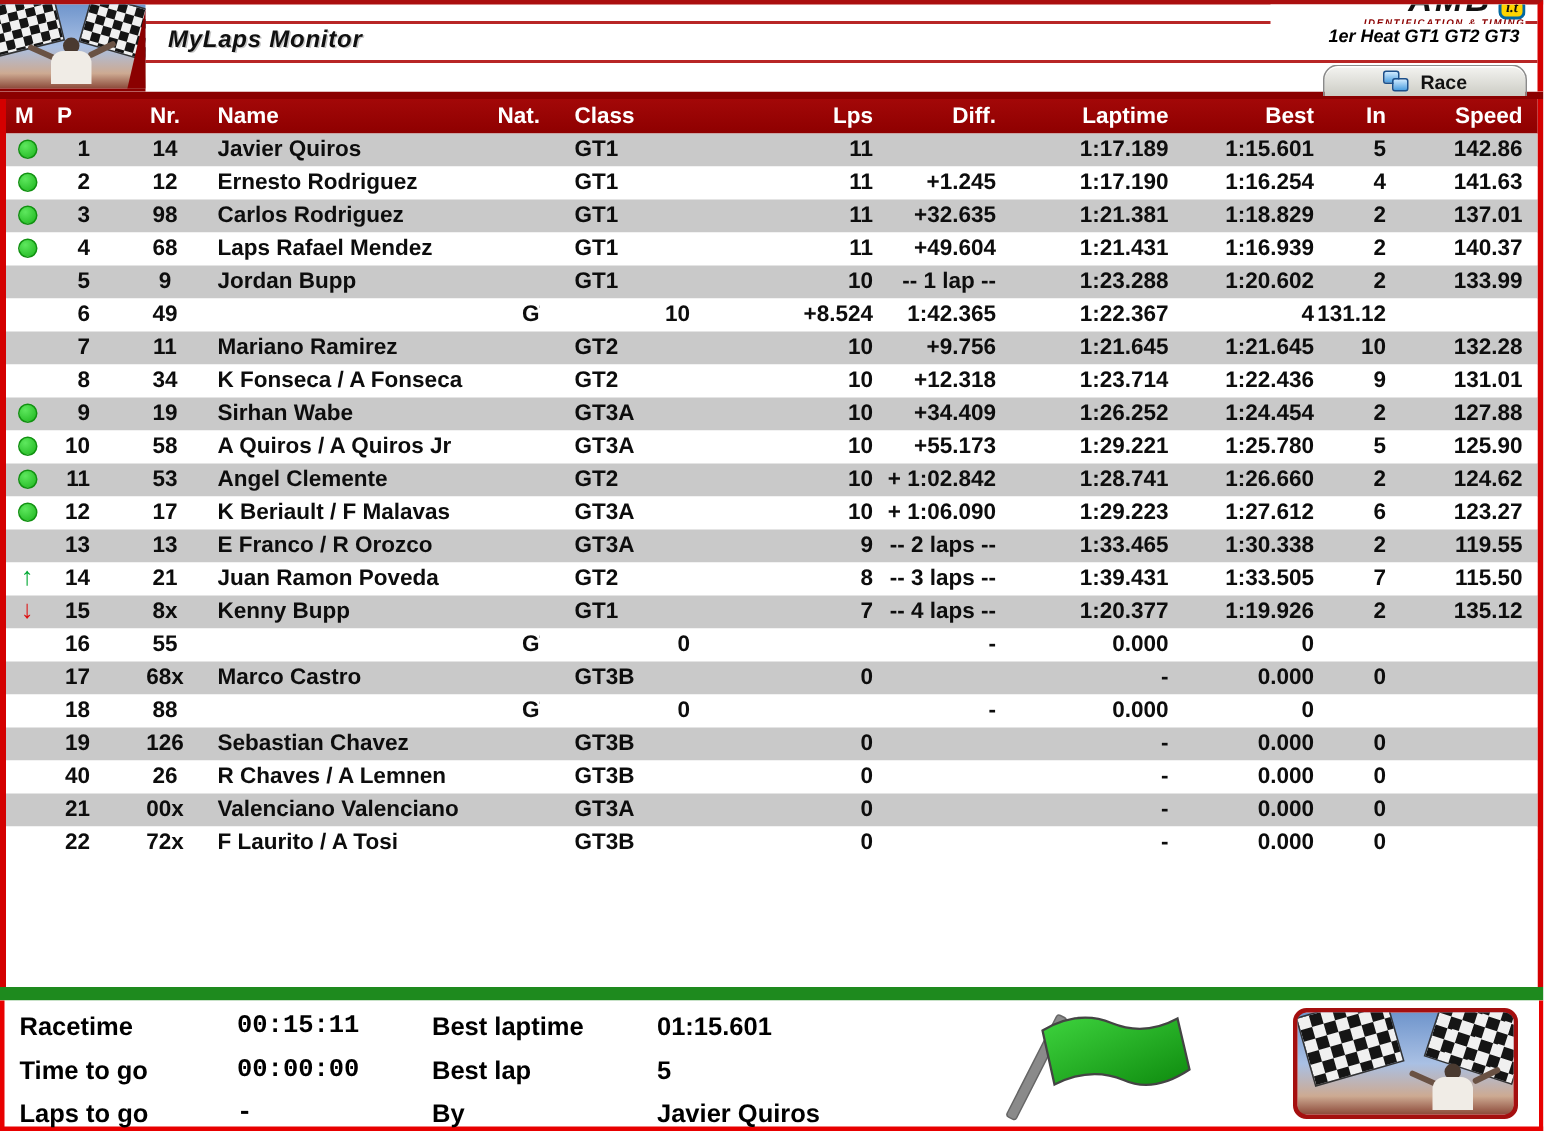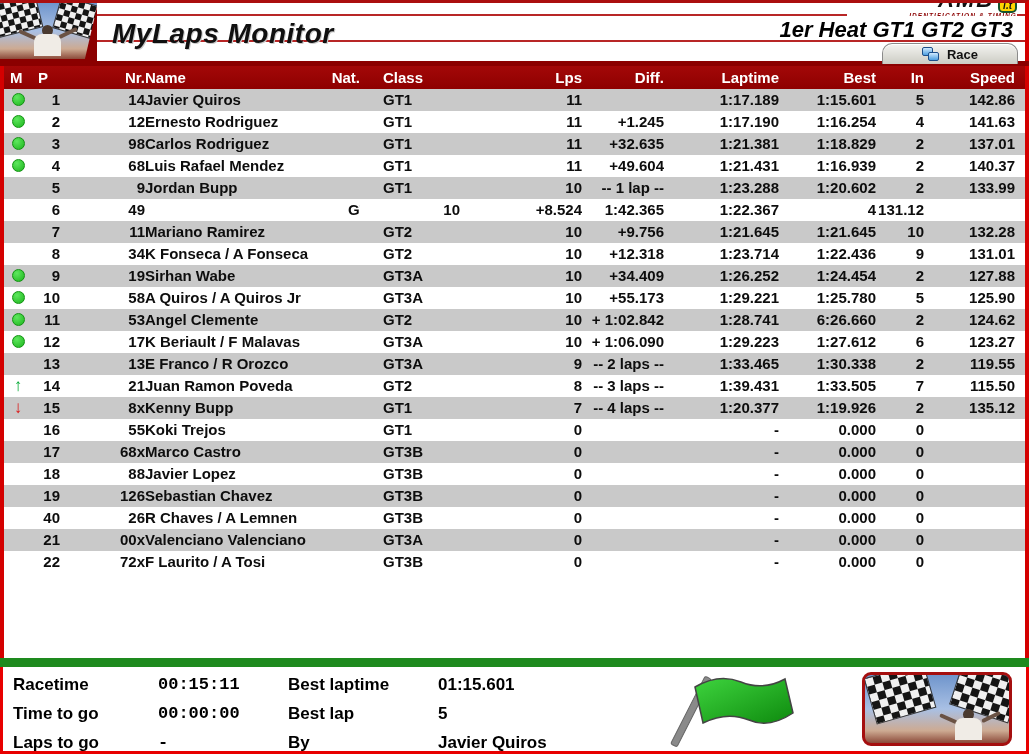--- a/index.html
+++ b/index.html
@@ -22,29 +22,29 @@
   .chkflag.f1 { left:-6px; top:-4px; transform:rotate(-14deg); }
   .chkflag.f2 { right:-5px; top:-2px; transform:rotate(16deg); }
   .person { position:absolute; }
   .person .head { position:absolute; left:10px; top:0; width:11px; height:11px; border-radius:50%; background:#4a3a30; }
   .person .torso { position:absolute; left:2px; top:9px; width:27px; height:22px; background:#f0ece6; border-radius:8px 8px 0 0; }
   .person .arm { position:absolute; width:20px; height:4px; background:#6a5244; border-radius:2px; }
   .person .arm.a1 { left:-14px; top:8px; transform:rotate(24deg); }
   .person .arm.a2 { right:-14px; top:6px; transform:rotate(-26deg); }
   .photo-edge { position:absolute; right:-7px; top:-6px; width:13px; height:130%; background:#8b0000; transform:rotate(13deg); }
 
-  .app-title { position:absolute; left:112px; top:15px; font-style:italic; font-weight:800; font-size:28px; color:#101010; letter-spacing:.5px; text-shadow:1px 1px 0 #c9c9c9; }
+  .app-title { position:absolute; left:112px; top:15px; font-style:italic; font-weight:800; font-size:16px; color:#101010; letter-spacing:.5px; text-shadow:1px 1px 0 #c9c9c9; }
 
   .amb { position:absolute; right:8px; top:0; width:170px; height:13px; overflow:hidden; background:#fff; z-index:2; }
   .amb-row { display:flex; justify-content:flex-end; align-items:flex-start; }
   .amb-name { font-style:italic; font-weight:900; font-size:22px; line-height:20px; margin-top:-13px; letter-spacing:2px; color:#111; }
-  .amb-badge { background:#ffd400; border:2px solid #14532d; border-radius:5px; font-style:italic; font-weight:800; font-size:10px; line-height:10px; padding:0 3px; margin:-4px 0 0 4px; color:#111; }
+  .amb-badge { background:#ffd400; border:2px solid #0369a1; border-radius:5px; font-style:italic; font-weight:800; font-size:10px; line-height:10px; padding:0 3px; margin:-4px 0 0 4px; color:#111;font-family:Liberation Serif, serif; }
   .amb-caption { font-style:italic; font-weight:700; font-size:6.5px; letter-spacing:1.1px; color:#8b0000; text-align:right; margin-top:-1px; }
 
-  .heat-title { position:absolute; right:12px; top:14px; font-style:italic; font-weight:700; font-size:22px; color:#000; z-index:1;text-align:center; }
+  .heat-title { position:absolute; right:12px; top:14px; font-style:italic; font-weight:700; font-size:12px; color:#000; z-index:1;text-align:center; }
 
   .race-tab { position:absolute; right:7px; top:40px; width:136px; height:21px; z-index:3;
     display:flex; align-items:center; justify-content:center; gap:8px;
     background:linear-gradient(#f4f4f1,#ccccc4); border:1px solid #8a8a8a; border-bottom:none;
     border-radius:10px 10px 0 0; box-shadow:inset 0 1px 0 #ffffff; cursor:pointer;
     font-weight:700; font-size:13px; color:#111; }
   .race-icon { position:relative; width:17px; height:14px; }
   .race-icon .scr { position:absolute; width:11px; height:9px; background:linear-gradient(#cfeaff,#4d9fe0); border:1px solid #1c4f8a; border-radius:2px; }
   .race-icon .scr.a { left:0; top:0; }
   .race-icon .scr.b { left:6px; top:5px; }
@@ -54,21 +54,21 @@
   :root { --cols:28px 28px 85px 180px 35px 100px 122px 82px 115px 97px 48px 91px; }
   .theader { display:grid; grid-template-columns:var(--cols); padding-right:10px; height:23px;
     background:linear-gradient(#a30808,#8e0000); color:#fff; font-weight:700; font-size:15px; line-height:23px; }
   .trow { display:grid; grid-template-columns:var(--cols); padding-right:10px; height:22px;
     font-weight:700; font-size:15px; line-height:22px; color:#0d0d0d; cursor:default; }
   .trow.odd { background:#c9c9c9; }
   .trow.even { background:#ffffff; }
   .cell { overflow:hidden; white-space:nowrap; }
   .c1 { text-align:center; }
   .c2 { text-align:right; }
-  .c3 { text-align:right; padding-left:15px; }
+  .c3 { text-align:center; padding-left:15px; }
   .c4 { text-align:left; }
   .c5 { text-align:right; }
   .c6 { text-align:left; padding-left:23px; }
   .c7,.c8,.c9,.c10,.c11,.c12 { text-align:right; }
   .theader .c1,.theader .c2 { text-align:left; padding-left:6px; }
   .mdot { display:inline-block; width:13px; height:13px; border-radius:50%; margin-top:4px;
     background:radial-gradient(circle at 35% 30%, #5ee85e, #1db51d); border:1px solid #119211; }
   .marrow { font-weight:900; font-size:17px; line-height:20px; }
   .marrow.up { color:#00a832; }
   .marrow.down { color:#dd1111; }
@@ -192,21 +192,21 @@
           <span class="cell c8">+32.635</span>
           <span class="cell c9">1:21.381</span>
           <span class="cell c10">1:18.829</span>
           <span class="cell c11">2</span>
           <span class="cell c12">137.01</span>
         </div>
         <div class="trow even">
           <span class="cell c1"><span class="mdot"></span></span>
           <span class="cell c2">4</span>
           <span class="cell c3">68</span>
-          <span class="cell c4">Luis Rafael Mendez</span>
+          <span class="cell c4">Laps Rafael Mendez</span>
           <span class="cell c5"></span>
           <span class="cell c6">GT1</span>
           <span class="cell c7">11</span>
           <span class="cell c8">+49.604</span>
           <span class="cell c9">1:21.431</span>
           <span class="cell c10">1:16.939</span>
           <span class="cell c11">2</span>
           <span class="cell c12">140.37</span>
         </div>
         <div class="trow odd">
@@ -295,21 +295,21 @@
         <div class="trow odd">
           <span class="cell c1"><span class="mdot"></span></span>
           <span class="cell c2">11</span>
           <span class="cell c3">53</span>
           <span class="cell c4">Angel Clemente</span>
           <span class="cell c5"></span>
           <span class="cell c6">GT2</span>
           <span class="cell c7">10</span>
           <span class="cell c8">+ 1:02.842</span>
           <span class="cell c9">1:28.741</span>
-          <span class="cell c10">6:26.660</span>
+          <span class="cell c10">1:26.660</span>
           <span class="cell c11">2</span>
           <span class="cell c12">124.62</span>
         </div>
         <div class="trow even">
           <span class="cell c1"><span class="mdot"></span></span>
           <span class="cell c2">12</span>
           <span class="cell c3">17</span>
           <span class="cell c4">K Beriault / F Malavas</span>
           <span class="cell c5"></span>
           <span class="cell c6">GT3A</span>
@@ -359,21 +359,20 @@
           <span class="cell c8">-- 4 laps --</span>
           <span class="cell c9">1:20.377</span>
           <span class="cell c10">1:19.926</span>
           <span class="cell c11">2</span>
           <span class="cell c12">135.12</span>
         </div>
         <div class="trow even">
           <span class="cell c1"></span>
           <span class="cell c2">16</span>
           <span class="cell c3">55</span>
-          <span class="cell c4">Koki Trejos</span>
           <span class="cell c5"></span>
           <span class="cell c6">GT1</span>
           <span class="cell c7">0</span>
           <span class="cell c8"></span>
           <span class="cell c9">-</span>
           <span class="cell c10">0.000</span>
           <span class="cell c11">0</span>
           <span class="cell c12"></span>
         </div>
         <div class="trow odd">
@@ -387,21 +386,20 @@
           <span class="cell c8"></span>
           <span class="cell c9">-</span>
           <span class="cell c10">0.000</span>
           <span class="cell c11">0</span>
           <span class="cell c12"></span>
         </div>
         <div class="trow even">
           <span class="cell c1"></span>
           <span class="cell c2">18</span>
           <span class="cell c3">88</span>
-          <span class="cell c4">Javier Lopez</span>
           <span class="cell c5"></span>
           <span class="cell c6">GT3B</span>
           <span class="cell c7">0</span>
           <span class="cell c8"></span>
           <span class="cell c9">-</span>
           <span class="cell c10">0.000</span>
           <span class="cell c11">0</span>
           <span class="cell c12"></span>
         </div>
         <div class="trow odd">

